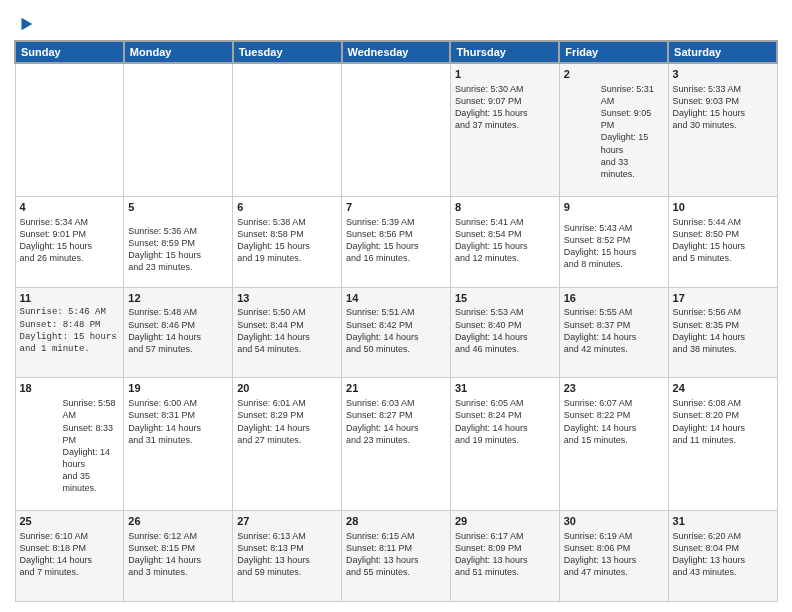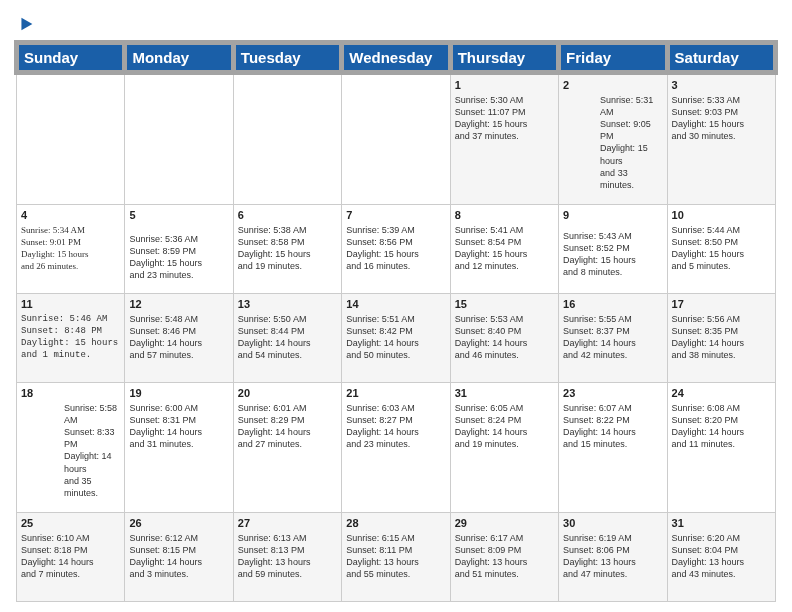--- a/index.html
+++ b/index.html
@@ -50,25 +50,25 @@
     }
     .calendar {
       flex: 1;
       border-collapse: collapse;
       width: 100%;
       table-layout: fixed;
     }
     .calendar thead th {
       background: #1a5fa8;
       color: #fff;
-      font-size: 15px;
+      font-size: 11px;
       font-weight: bold;
       padding: 4px 5px;
       text-align: left;
-      border: 5px solid #a3a3a3;
+      border: 2px solid #a3a3a3;
     }
     .calendar tbody td {
       border: 1px solid #ccc;
       vertical-align: top;
       padding: 3px 4px;
       font-size: 9.5px;
       line-height: 1.35;
       background: #fff;
       height: 82px;
     }
@@ -128,21 +128,21 @@
     </thead>
     <tbody id="calendar-body">
     <tr>
           <td class="empty"></td>
           <td class="empty"></td>
           <td class="empty"></td>
           <td class="empty"></td>
           <td>
             <span class="day-number">1</span>
             <div class="day-info" style="white-space: pre-line;">Sunrise: 5:30 AM
-Sunset: 11:07 PM
+Sunset: 9:07 PM
 Daylight: 15 hours
 and 37 minutes.</div>
           </td>
           <td>
             <span class="day-number">2</span>
             <div class="day-info" style="white-space: pre-line; margin-left: 37px;">Sunrise: 5:31 AM
 Sunset: 9:05 PM
 Daylight: 15 hours
 and 33 minutes.</div>
           </td>
@@ -150,21 +150,21 @@
             <span class="day-number">3</span>
             <div class="day-info" style="white-space: pre-line;">Sunrise: 5:33 AM
 Sunset: 9:03 PM
 Daylight: 15 hours
 and 30 minutes.</div>
           </td>
         </tr>
         <tr>
           <td>
             <span class="day-number">4</span>
-            <div class="day-info" style="white-space: pre-line; font-family: Liberation Serif, serif;">Sunrise: 5:34 AM
+            <div class="day-info" style="white-space: pre-line;">Sunrise: 5:34 AM
 Sunset: 9:01 PM
 Daylight: 15 hours
 and 26 minutes.</div>
           </td>
           <td>
             <span class="day-number">5</span>
             <div class="day-info" style="white-space: pre-line; margin-top: 10px;">Sunrise: 5:36 AM
 Sunset: 8:59 PM
 Daylight: 15 hours
 and 23 minutes.</div>

